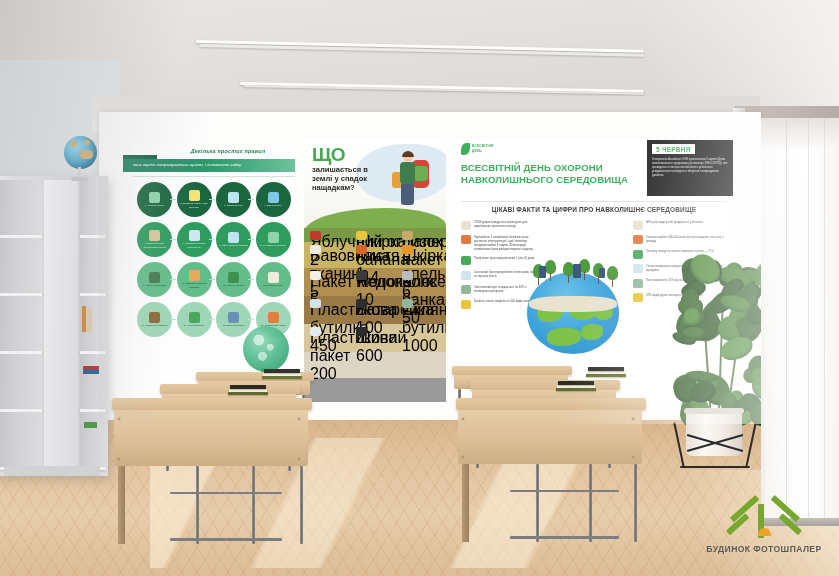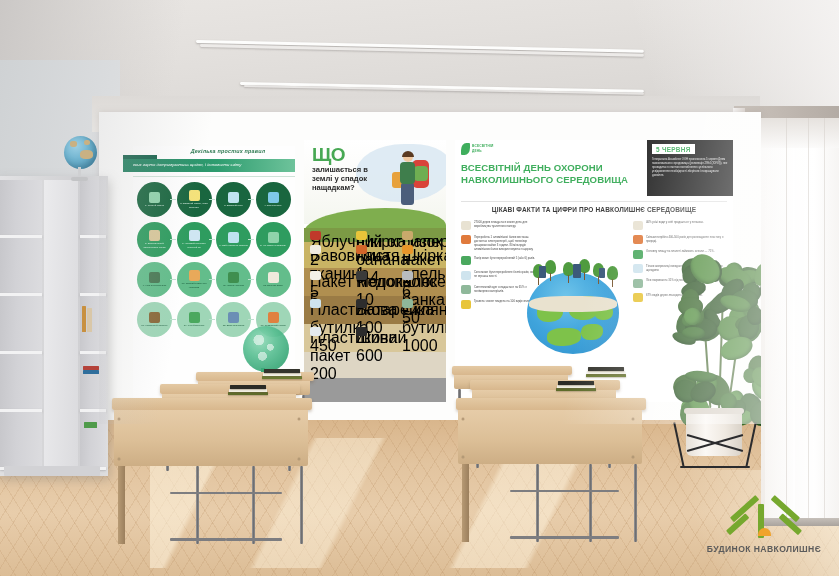--- a/index.html
+++ b/index.html
@@ -968,16 +968,16 @@
 
   <div class="watermark">
     <div class="wm-house">
       <div class="wm-roof" style="left:30px;top:0;width:6px;height:34px;"></div>
       <div class="wm-roof" style="left:4px;top:13px;width:34px;height:6px;transform:rotate(-42deg);transform-origin:left center;"></div>
       <div class="wm-roof" style="left:36px;top:13px;width:34px;height:6px;transform:rotate(42deg);transform-origin:right center;"></div>
       <div class="wm-roof" style="left:0px;top:26px;width:26px;height:6px;transform:rotate(-42deg);transform-origin:left center;"></div>
       <div class="wm-roof" style="left:46px;top:26px;width:26px;height:6px;transform:rotate(42deg);transform-origin:right center;"></div>
       <div class="wm-sun"></div>
     </div>
-    <div class="wm-text">БУДИНОК НАВКОЛИШНЄ</div>
+    <div class="wm-text">БУДИНОК ФОТОШПАЛЕР</div>
   </div>
 
 </div>
 
 </body></html>

